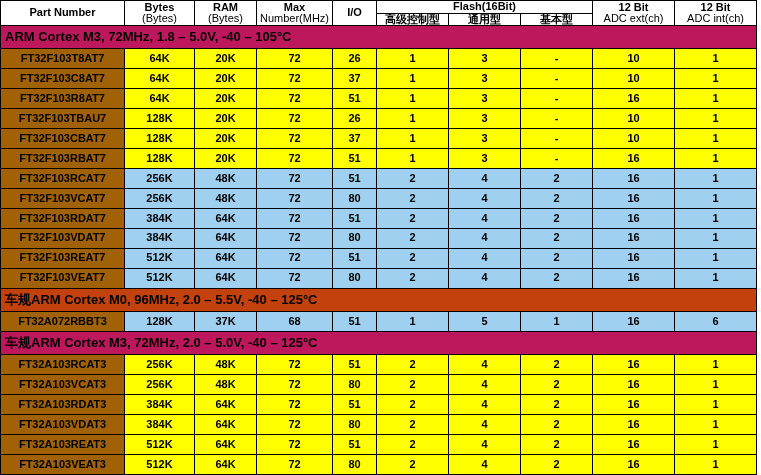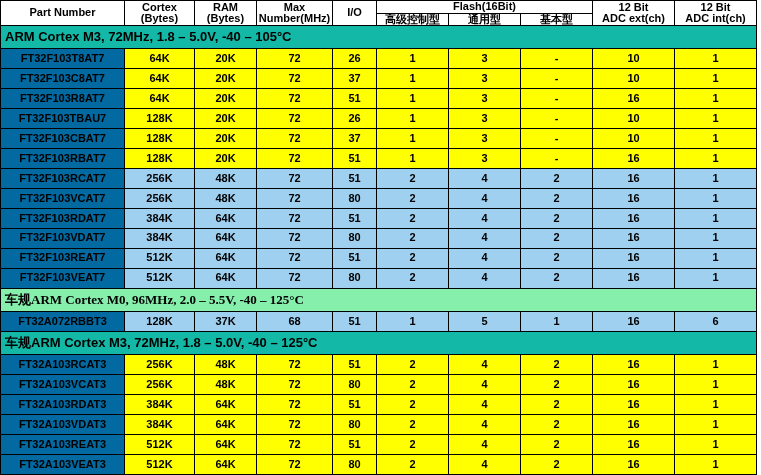--- a/index.html
+++ b/index.html
@@ -42,40 +42,39 @@
   col.c8 { width: 82px; }
   col.c9 { width: 82px; }
 
   thead th {
     background: #ffffff;
     font-size: 11.5px;
     font-weight: bold;
   }
   th .sub {
     display: block;
-    font-weight: bold;
+    font-weight: normal;
   }
   
   tr.section td {
     text-align: left;
     font-size: 13px;
     font-weight: bold;
     padding-left: 4px;
-    background: #14b8a6;
+    background: #be185d;
     letter-spacing: 0px;
   }
   tr.section td.blue {
-    background: #86efac;
-    font-family: Liberation Serif, serif;
+    background: #c2410c;
   }
   
   td.part {
     text-align: left;
     padding-left: 3px;
-    background: #0369a1;
+    background: #a16207;
     font-weight: bold;
     font-size: 11.5px;
   }
   td.yellow { background: #ffff00; }
   td.blue   { background: #9fd0f0; }
 </style>
 </head>
 <body>
 
 <table class="spec">
@@ -88,21 +87,21 @@
     <col class="c5">
       <col class="c6">
       <col class="c7">
       <col class="c8">
       <col class="c9">
   </colgroup>
   <thead>
     <tr>
       <th rowspan="2">Part Number</th>
       <th rowspan="2">
-        <span>Cortex</span>
+        <span>Bytes</span>
         <span class="sub">(Bytes)</span>
       </th>
       <th rowspan="2">
         <span>RAM</span>
         <span class="sub">(Bytes)</span>
       </th>
       <th rowspan="2">
         <span>Max</span>
         <span class="sub">Number(MHz)</span>
       </th>
@@ -280,21 +279,21 @@
         <td class="blue">37K</td>
         <td class="blue">68</td>
         <td class="blue">51</td>
         <td class="blue">1</td>
         <td class="blue">5</td>
         <td class="blue">1</td>
         <td class="blue">16</td>
         <td class="blue">6</td>
       </tr>
       <tr class="section">
-        <td colspan="10">车规ARM Cortex M3, 72MHz, 1.8 – 5.0V, -40 – 125°C</td>
+        <td colspan="10">车规ARM Cortex M3, 72MHz, 2.0 – 5.0V, -40 – 125°C</td>
       </tr>
       <tr>
         <td class="part">FT32A103RCAT3</td>
         <td class="yellow">256K</td>
         <td class="yellow">48K</td>
         <td class="yellow">72</td>
         <td class="yellow">51</td>
         <td class="yellow">2</td>
         <td class="yellow">4</td>
         <td class="yellow">2</td>

